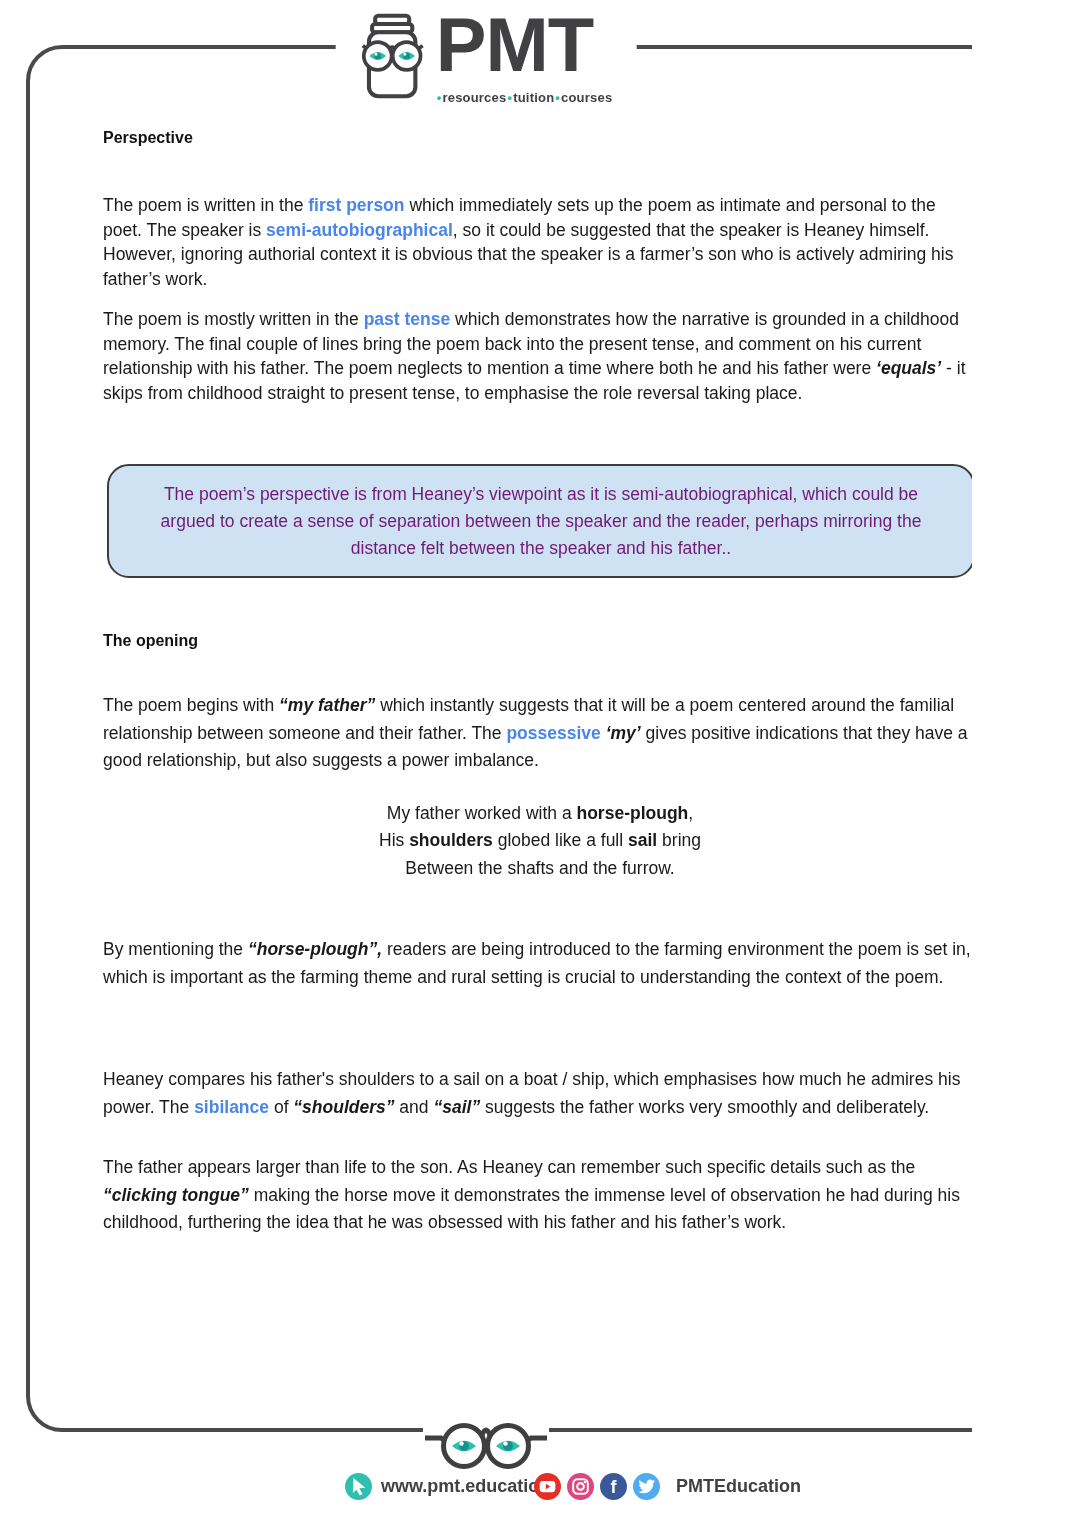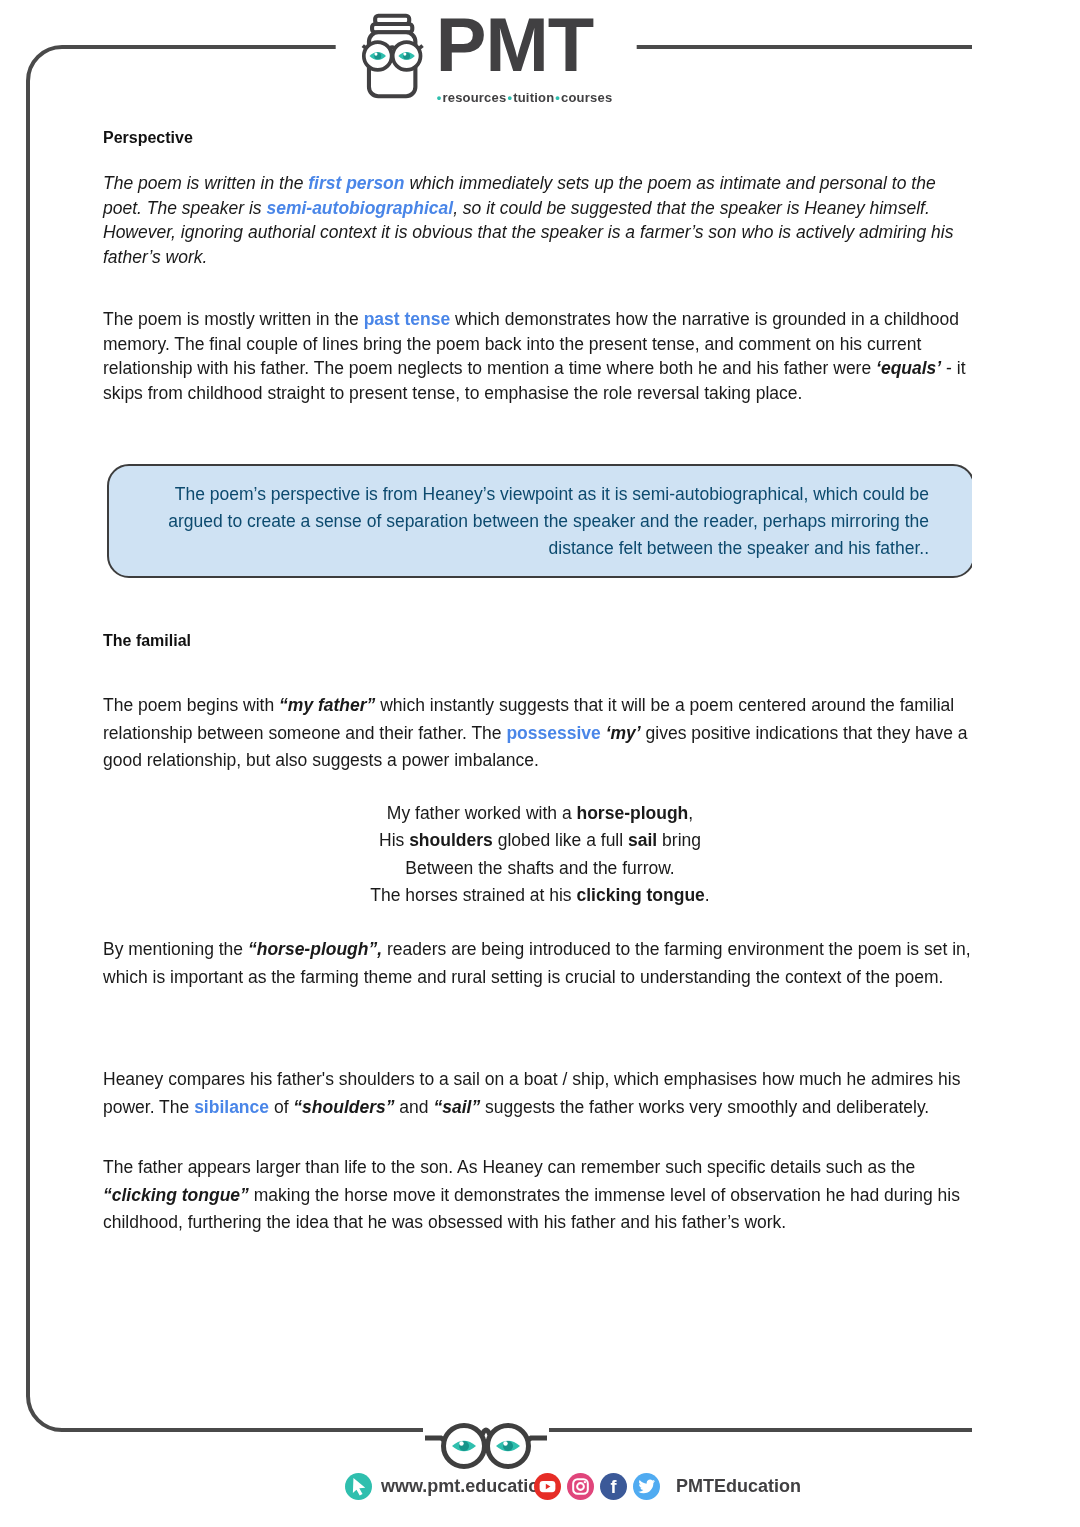--- a/index.html
+++ b/index.html
@@ -20,37 +20,37 @@
   .brand{font-size:76px;line-height:0.92;font-weight:bold;color:#414042;letter-spacing:-1px;}
   .tagline{font-size:13px;font-weight:bold;color:#414042;letter-spacing:0.2px;margin-top:10px;}
   .tagline .dot{color:#2fbfae;margin:0 1px;}
   
   .h{position:absolute;left:103px;margin:0;font-size:16px;font-weight:bold;color:#111;}
   #h-perspective{top:129px;}
   #h-opening{top:632px;}
   .para{position:absolute;left:103px;width:874px;margin:0;font-size:17.5px;}
   .lh24{line-height:24.6px;}
   .lh27{line-height:27.6px;}
-  #p1{top:171px;font-style:italic;}
+  #p1{top:193px;}
   #p2{top:307px;}
   #p3{top:692px;}
   #p4{top:936px;}
   #p5{top:1046px;margin-top:20px;}
   #p6{top:1154px;}
   .kw{color:#4a86e8;font-weight:bold;}
   .bi{font-weight:bold;font-style:italic;}
   .b{font-weight:bold;}
   
   .callout{
     position:absolute;left:107px;top:464px;width:868px;height:114px;box-sizing:border-box;
     background:#cfe2f3;border:2.5px solid #3d3d3d;border-radius:22px;
     display:flex;align-items:center;justify-content:center;padding:8px 44px;
   }
   .callout-text{
-    text-align:right;color:#0c4a6e;font-size:17.5px;line-height:27px;
+    text-align:center;color:#701a75;font-size:17.5px;line-height:27px;
   }
   
   .poem{position:absolute;left:103px;top:800px;width:874px;text-align:center;font-size:17.5px;line-height:27.4px;}
   
   .bottom-glasses{
     position:absolute;top:1418px;left:50%;transform:translateX(-50%);
     background:#ffffff;padding:0 2px;z-index:2;line-height:0;
   }
   
   .footer-item{position:absolute;display:flex;align-items:center;font-weight:bold;color:#414042;font-size:18px;}
@@ -122,28 +122,27 @@
   </div>
 
   <h2 class="h" id="h-perspective">Perspective</h2>
   <p class="para lh24" id="p1"><span>The poem is written in the </span><span class="kw">first person</span><span> which immediately sets up the poem as intimate and personal to the poet. The speaker is </span><span class="kw">semi-autobiographical</span><span>, so it could be suggested that the speaker is Heaney himself. However, ignoring authorial context it is obvious that the speaker is a farmer’s son who is actively admiring his father’s work.</span></p>
   <p class="para lh24" id="p2"><span>The poem is mostly written in the </span><span class="kw">past tense</span><span> which demonstrates how the narrative is grounded in a childhood memory. The final couple of lines bring the poem back into the present tense, and comment on his current relationship with his father. The poem neglects to mention a time where both he and his father were </span><span class="bi">‘equals’</span><span> - it skips from childhood straight to present tense, to emphasise the role reversal taking place.</span></p>
 
   <div class="callout">
     <div class="callout-text">The poem’s perspective is from Heaney’s viewpoint as it is semi-autobiographical, which could be argued to create a sense of separation between the speaker and the reader, perhaps mirroring the distance felt between the speaker and his father..</div>
   </div>
 
-  <h2 class="h" id="h-opening">The familial</h2>
+  <h2 class="h" id="h-opening">The opening</h2>
   <p class="para lh27" id="p3"><span>The poem begins with </span><span class="bi">“my father”</span><span> which instantly suggests that it will be a poem centered around the familial relationship between someone and their father. The </span><span class="kw">possessive</span><span> </span><span class="bi">‘my’</span><span> gives positive indications that they have a good relationship, but also suggests a power imbalance.</span></p>
 
   <div class="poem">
     <div class="poem-line"><span>My father worked with a </span><span class="b">horse-plough</span><span>,</span></div>
     <div class="poem-line"><span>His </span><span class="b">shoulders</span><span> globed like a full </span><span class="b">sail</span><span> bring</span></div>
     <div class="poem-line"><span>Between the shafts and the furrow.</span></div>
-    <div class="poem-line"><span>The horses strained at his </span><span class="b">clicking tongue</span><span>.</span></div>
   </div>
 
   <p class="para lh27" id="p4"><span>By mentioning the </span><span class="bi">“horse-plough”,</span><span> readers are being introduced to the farming environment the poem is set in, which is important as the farming theme and rural setting is crucial to understanding the context of the poem.</span></p>
   <p class="para lh27" id="p5"><span>Heaney compares his father's shoulders to a sail on a boat / ship, which emphasises how much he admires his power. The </span><span class="kw">sibilance</span><span> of </span><span class="bi">“shoulders”</span><span> and </span><span class="bi">“sail”</span><span> suggests the father works very smoothly and deliberately.</span></p>
   <p class="para lh27" id="p6"><span>The father appears larger than life to the son. As Heaney can remember such specific details such as the </span><span class="bi">“clicking tongue”</span><span> making the horse move it demonstrates the immense level of observation he had during his childhood, furthering the idea that he was obsessed with his father and his father’s work.</span></p>
 
   <div class="bottom-glasses">
     <svg width="122" height="52" viewBox="0 0 122 52">
       <g stroke="#3f3f3f" stroke-width="5" fill="none">
         <path d="M0 20 L16 20 L23 25"></path>

